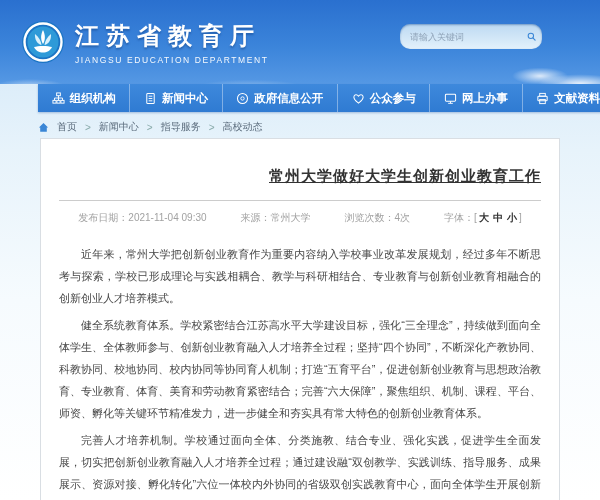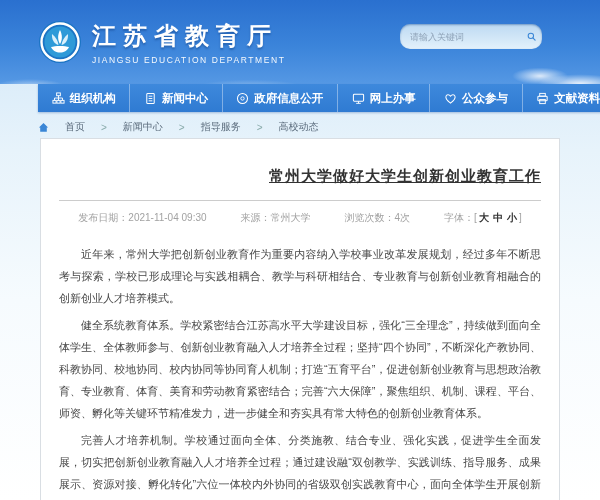--- a/index.html
+++ b/index.html
@@ -10,21 +10,21 @@
     position:relative;
   }
   .page { width:600px; height:500px; position:relative; }
 
   
   .site-header {
     height:84px;
     background:linear-gradient(180deg,#2a70cf 0%,#3b84da 55%,#5598e4 100%);
     position:relative;
     display:flex; align-items:center;
-    padding:0 38px;
+    padding:0 21px;
     overflow:hidden;
   }
   .site-header::after { 
     content:"";
     position:absolute; left:0; right:0; bottom:-8px; height:34px;
     background:
       radial-gradient(40px 12px at 540px 18px, rgba(255,255,255,.8), rgba(255,255,255,0) 70%),
       radial-gradient(60px 14px at 580px 26px, rgba(255,255,255,.9), rgba(255,255,255,0) 70%),
       radial-gradient(50px 10px at 30px 28px, rgba(255,255,255,.5), rgba(255,255,255,0) 70%),
       radial-gradient(80px 12px at 250px 30px, rgba(255,255,255,.35), rgba(255,255,255,0) 70%);
@@ -69,21 +69,21 @@
     display:flex; align-items:center; justify-content:center; gap:5px;
     color:#fff; font-size:11.5px; font-weight:bold;
     cursor:pointer; white-space:nowrap; padding:0 8px;
   }
   .nav-item + .nav-item { border-left:1px solid rgba(255,255,255,.38); }
   .nav-item .nav-icon { width:13px; height:13px; display:inline-block; }
 
   
   .breadcrumb {
     position:absolute; left:38px; top:120px;
-    display:flex; align-items:center; gap:16px;
+    display:flex; align-items:center; gap:8px;
     font-size:10px; color:#5a6b7c;
   }
   .breadcrumb .home-icon { width:11px; height:11px; }
   .crumb { cursor:pointer; }
   .crumb-sep { color:#8aa; }
 
   
   .content-box {
     position:absolute; left:40px; top:138px;
     width:520px; height:420px;
@@ -160,31 +160,31 @@
       </div>
       <div class="nav-item">
         <span class="nav-icon"><svg viewBox="0 0 14 14">
             <circle cx="7" cy="7" r="5.4" fill="none" stroke="#fff" stroke-width="1.1"></circle>
             <circle cx="7" cy="7" r="1.8" fill="none" stroke="#fff" stroke-width="1"></circle>
           </svg></span>
         <span>政府信息公开</span>
       </div>
       <div class="nav-item">
         <span class="nav-icon"><svg viewBox="0 0 14 14">
+            <path d="M7 12 C3 9 1.4 6.6 2.2 4.4 C2.9 2.6 5.4 2.3 7 4.4 C8.6 2.3 11.1 2.6 11.8 4.4 C12.6 6.6 11 9 7 12 Z" fill="none" stroke="#fff" stroke-width="1.1"></path>
+          </svg></span>
+        <span>公众参与</span>
+      </div>
+      <div class="nav-item">
+        <span class="nav-icon"><svg viewBox="0 0 14 14">
             <rect x="1.5" y="2.5" width="11" height="7.5" rx="1" fill="none" stroke="#fff" stroke-width="1.1"></rect>
             <line x1="7" y1="10" x2="7" y2="12" stroke="#fff"></line>
             <line x1="4.5" y1="12.2" x2="9.5" y2="12.2" stroke="#fff"></line>
           </svg></span>
         <span>网上办事</span>
-      </div>
-      <div class="nav-item">
-        <span class="nav-icon"><svg viewBox="0 0 14 14">
-            <path d="M7 12 C3 9 1.4 6.6 2.2 4.4 C2.9 2.6 5.4 2.3 7 4.4 C8.6 2.3 11.1 2.6 11.8 4.4 C12.6 6.6 11 9 7 12 Z" fill="none" stroke="#fff" stroke-width="1.1"></path>
-          </svg></span>
-        <span>公众参与</span>
       </div>
       <div class="nav-item">
         <span class="nav-icon"><svg viewBox="0 0 14 14">
             <rect x="4" y="1.5" width="6" height="3" fill="none" stroke="#fff"></rect>
             <rect x="2" y="4.5" width="10" height="5" rx="1" fill="none" stroke="#fff" stroke-width="1.1"></rect>
             <rect x="4" y="8" width="6" height="4.5" fill="none" stroke="#fff"></rect>
           </svg></span>
         <span>文献资料</span>
       </div>
     </nav>

